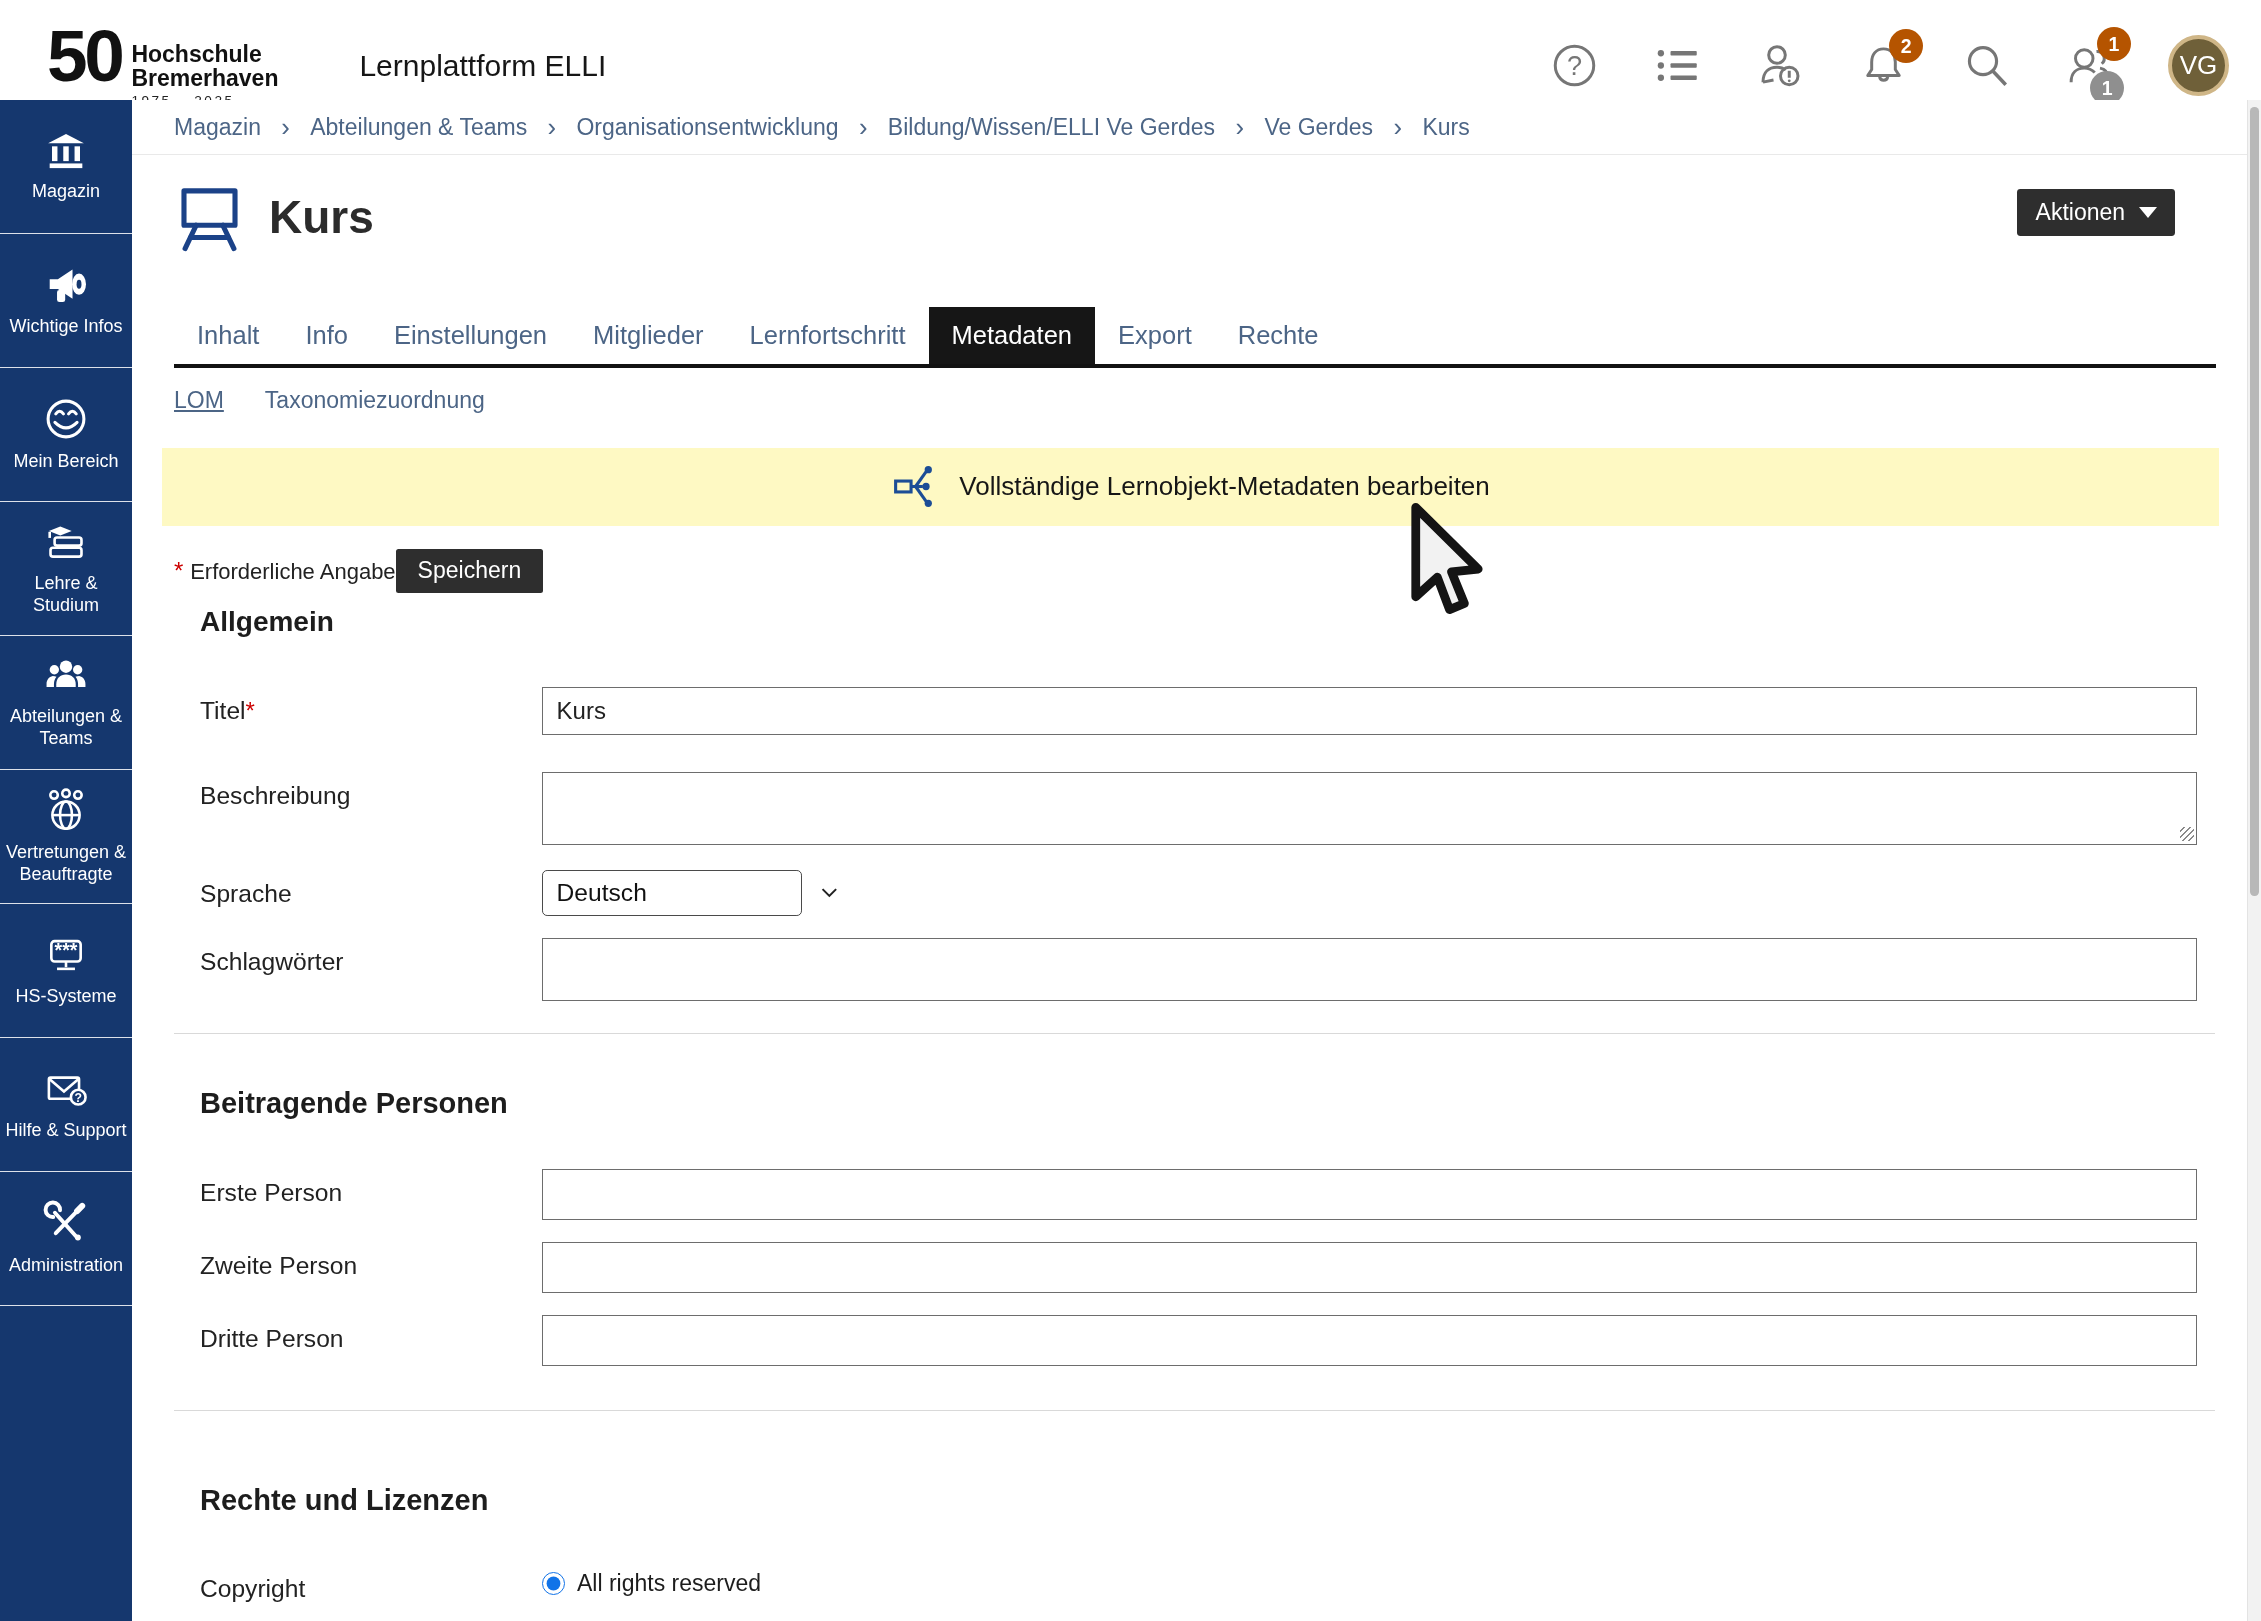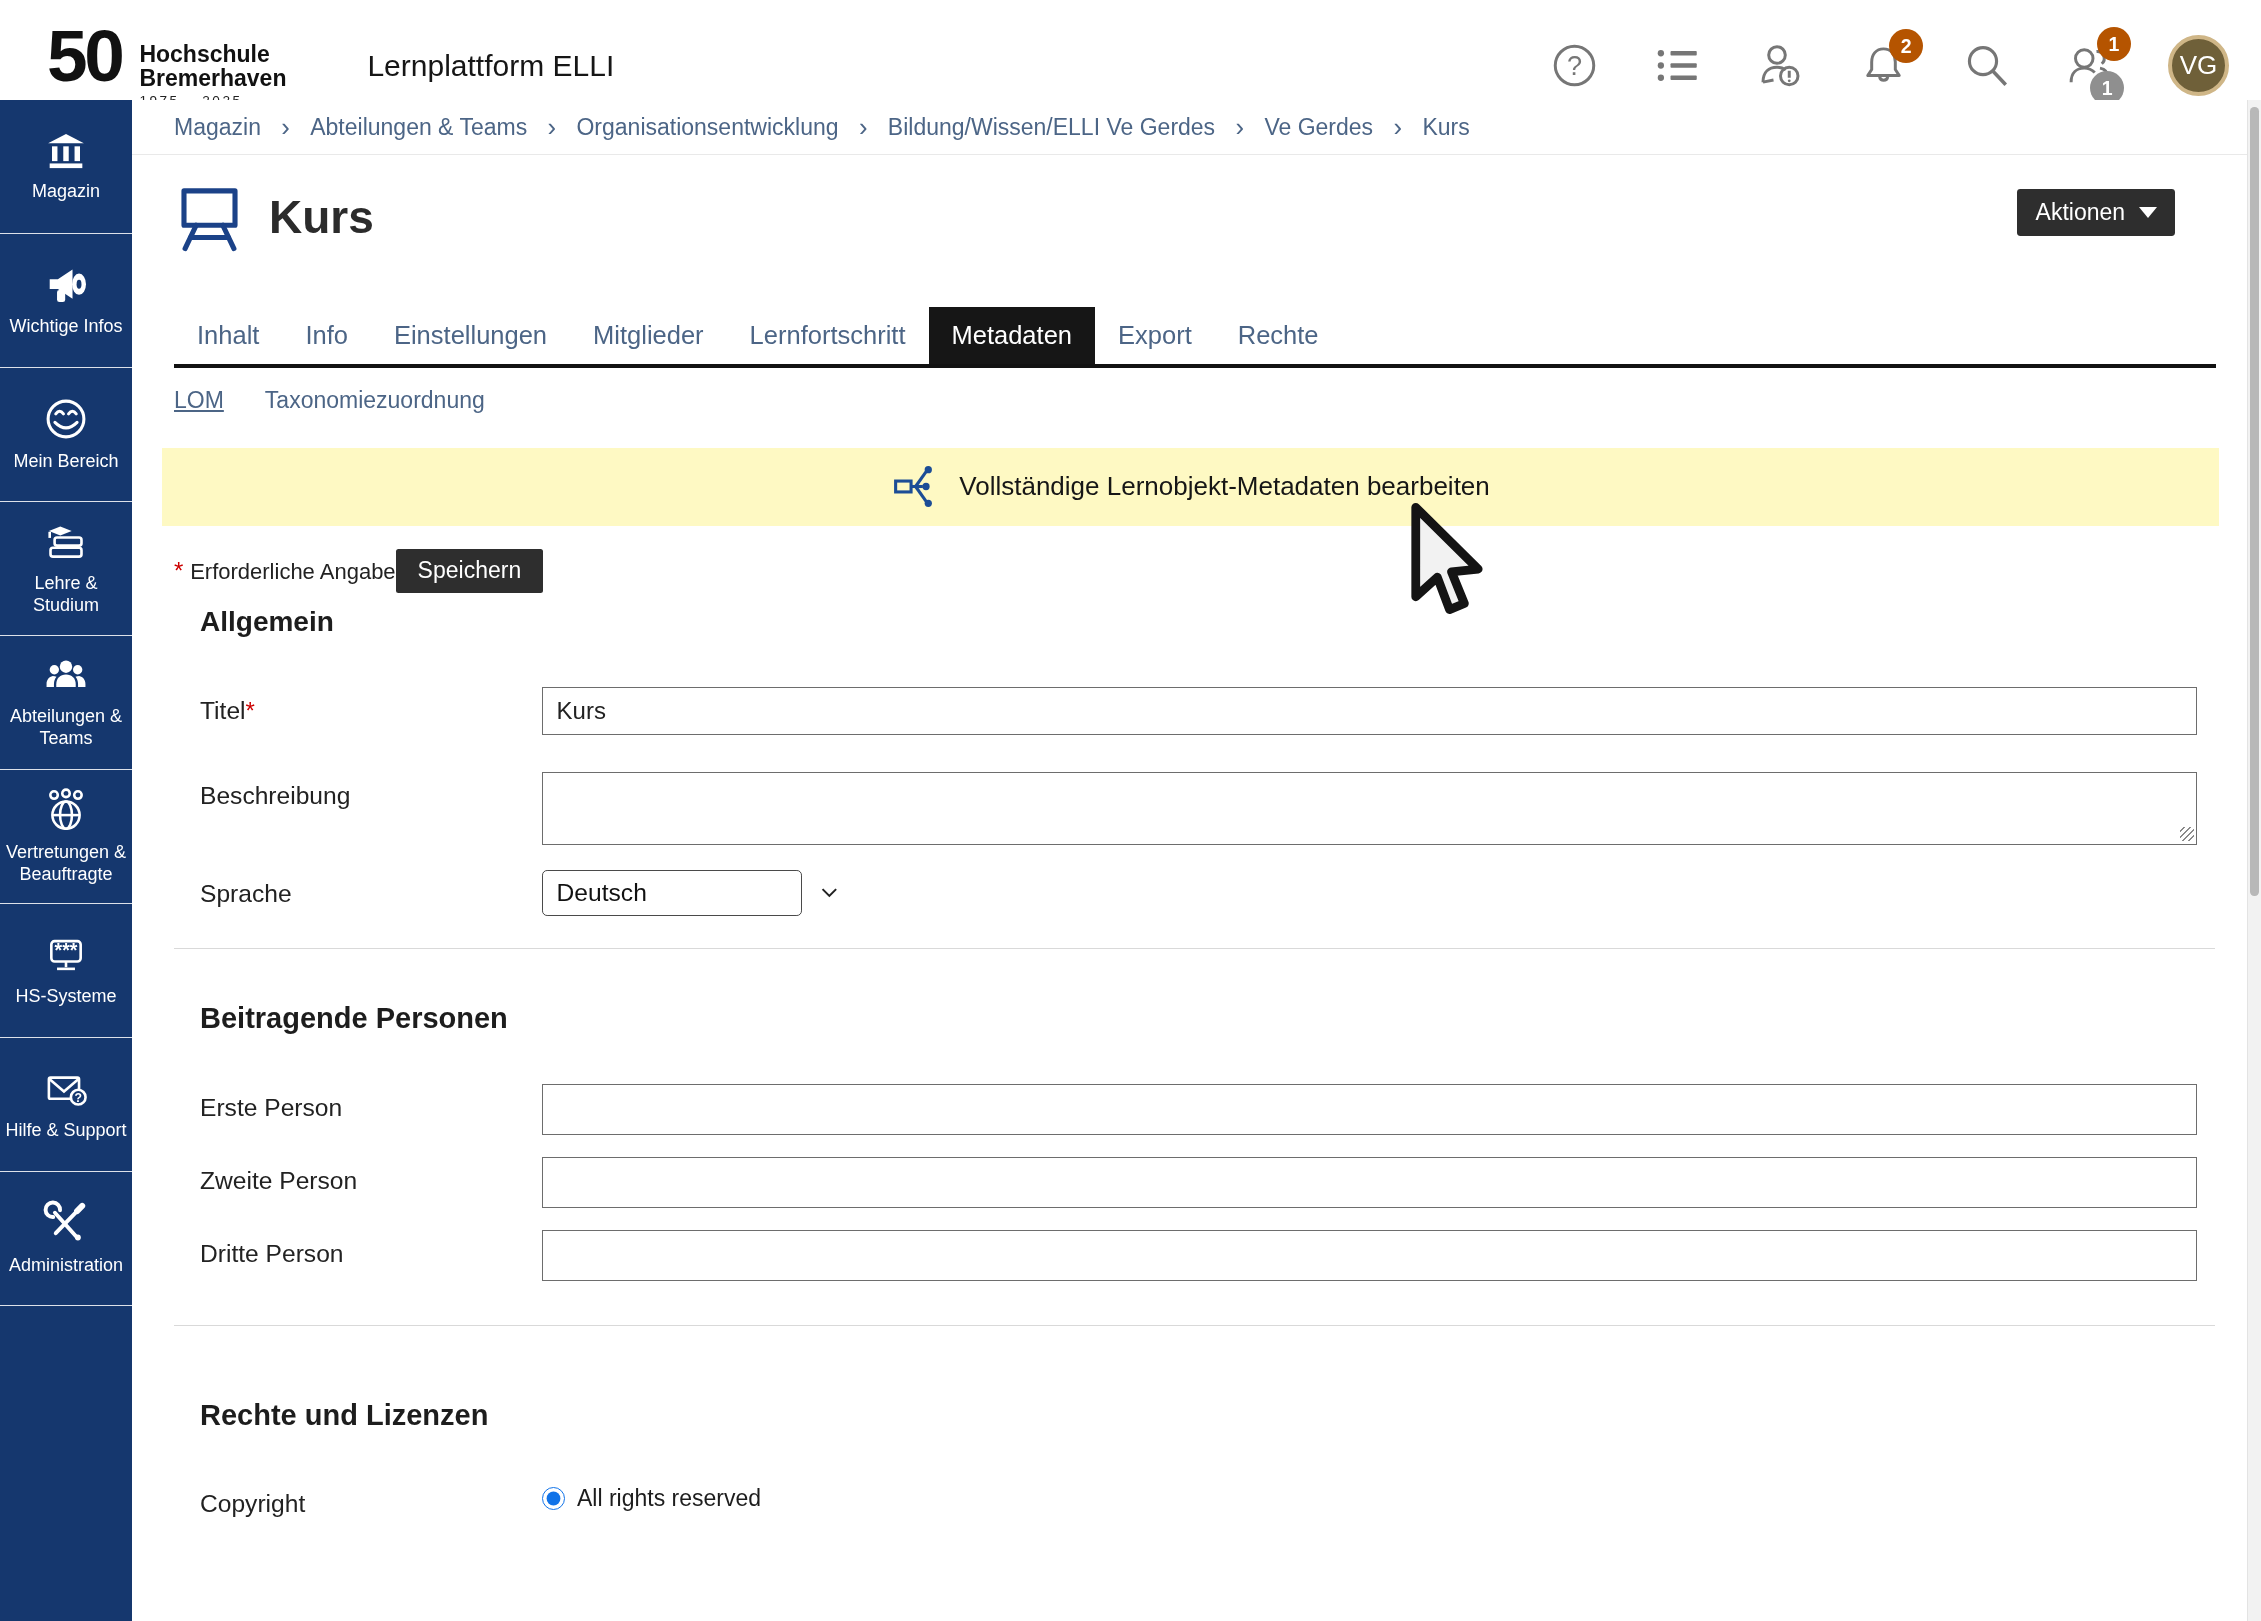--- a/index.html
+++ b/index.html
@@ -4,21 +4,21 @@
 <style>
   html,body{margin:0;padding:0;background:#ffffff;}
   #screen{position:relative;width:2261px;height:1621px;background:#fff;overflow:hidden;
           font-family:"Liberation Sans","DejaVu Sans",sans-serif;color:#2a2a2a;}
 
   
   .header{position:absolute;left:0;top:16px;width:100%;height:100px;background:#fff;
           border-bottom:0.8px solid #e2e2e2;display:flex;align-items:center;box-sizing:border-box;}
   .logo{display:flex;align-items:flex-start;margin-left:47px;}
   .logo-number{font-size:73px;font-weight:bold;color:#111;line-height:0.9;letter-spacing:-3.4px;}
-  .logo-textcol{margin-left:18px;margin-top:18.7px;}
+  .logo-textcol{margin-left:10px;margin-top:18.7px;}
   .logo-name{font-size:23px;font-weight:bold;color:#111;line-height:1.05;}
   .logo-years{font-size:13.6px;color:#222;letter-spacing:2.5px;margin-top:2.5px;}
   .app-title{margin-left:81px;font-size:30px;font-weight:normal;color:#161616;}
   .header-icons{margin-left:auto;margin-right:32px;display:flex;align-items:center;gap:54px;}
   .hicon{position:relative;width:49px;height:49px;display:flex;align-items:center;justify-content:center;cursor:pointer;}
   .badge{position:absolute;min-width:34px;height:34px;border-radius:17px;color:#fff;font-size:19.5px;font-weight:bold;
          display:flex;align-items:center;justify-content:center;box-sizing:border-box;}
   .badge.orange{background:#b55400;}
   .badge.gray{background:#8f8f8f;}
   .bell-badge{top:-12px;right:-15.3px;}
@@ -346,20 +346,24 @@
       <span class="select-wrap">
         <select class="kselect">
           <option>Deutsch</option>
         </select>
         <svg class="select-chev" width="18.7" height="17" viewBox="0 0 22 20" fill="none" stroke="#222" stroke-width="2.4">
           <path d="M3 6 L11 14 L19 6"></path>
         </svg>
       </span>
     </div>
 
+    <div class="form-row row-gap">
+      <span class="flabel">Schlagwörter</span>
+      <input class="tinput" style="height: 63px;" type="text" value="">
+    </div>
 
     <hr class="rule">
 
     <div class="section-heading h-beitragende">Beitragende Personen</div>
 
     <div class="form-row row-gap-lg">
       <span class="flabel">Erste Person</span>
       <input class="tinput tall" type="text" style="">
     </div>
     <div class="form-row row-gap">

